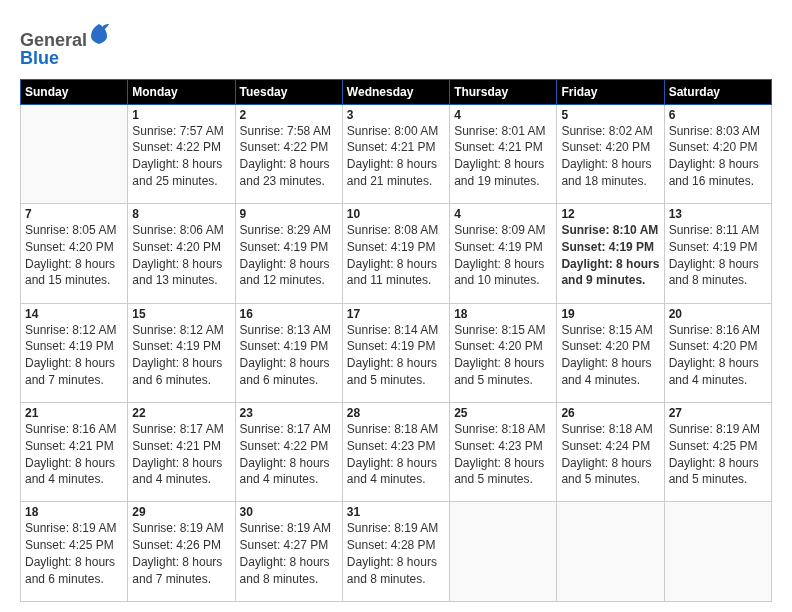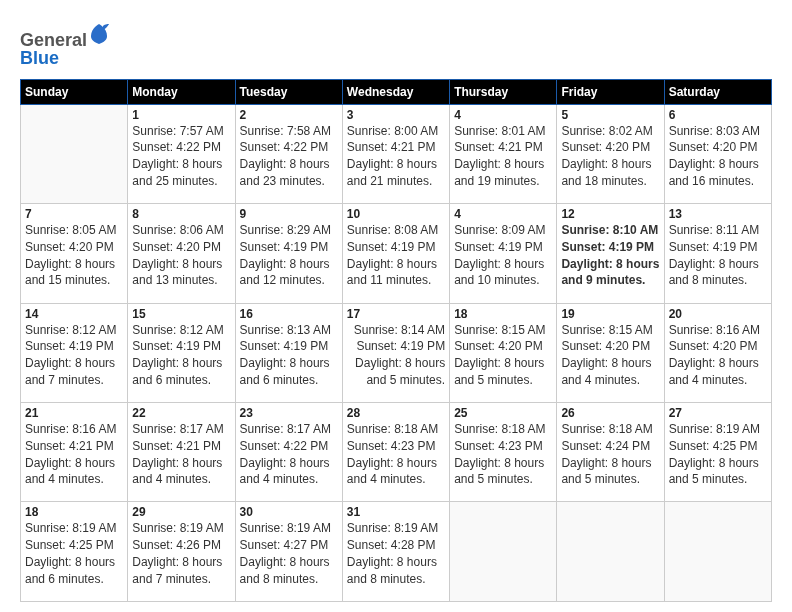--- a/index.html
+++ b/index.html
@@ -232,21 +232,21 @@
 Daylight: 8 hours and 6 minutes.</div>
           </td>
           <td>
             <span class="day-num">16</span>
             <div class="day-info" style="white-space: pre-line;">Sunrise: 8:13 AM
 Sunset: 4:19 PM
 Daylight: 8 hours and 6 minutes.</div>
           </td>
           <td>
             <span class="day-num">17</span>
-            <div class="day-info" style="white-space: pre-line; text-align: right;">Sunrise: 8:14 AM
+            <div class="day-info" style="white-space: pre-line;">Sunrise: 8:14 AM
 Sunset: 4:19 PM
 Daylight: 8 hours and 5 minutes.</div>
           </td>
           <td>
             <span class="day-num">18</span>
             <div class="day-info" style="white-space: pre-line;">Sunrise: 8:15 AM
 Sunset: 4:20 PM
 Daylight: 8 hours and 5 minutes.</div>
           </td>
           <td>

